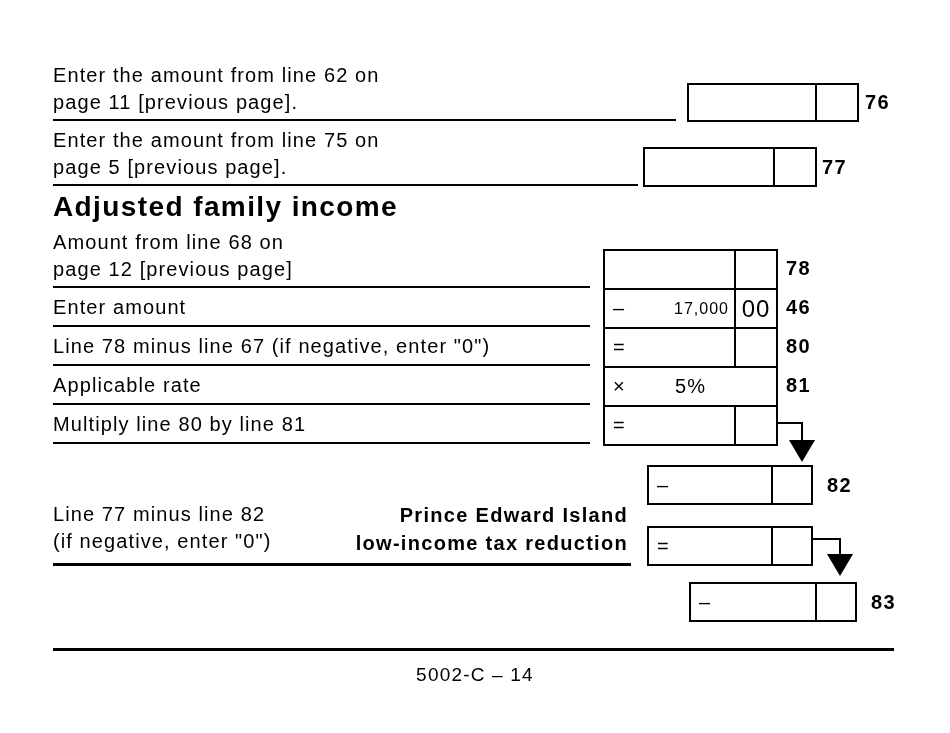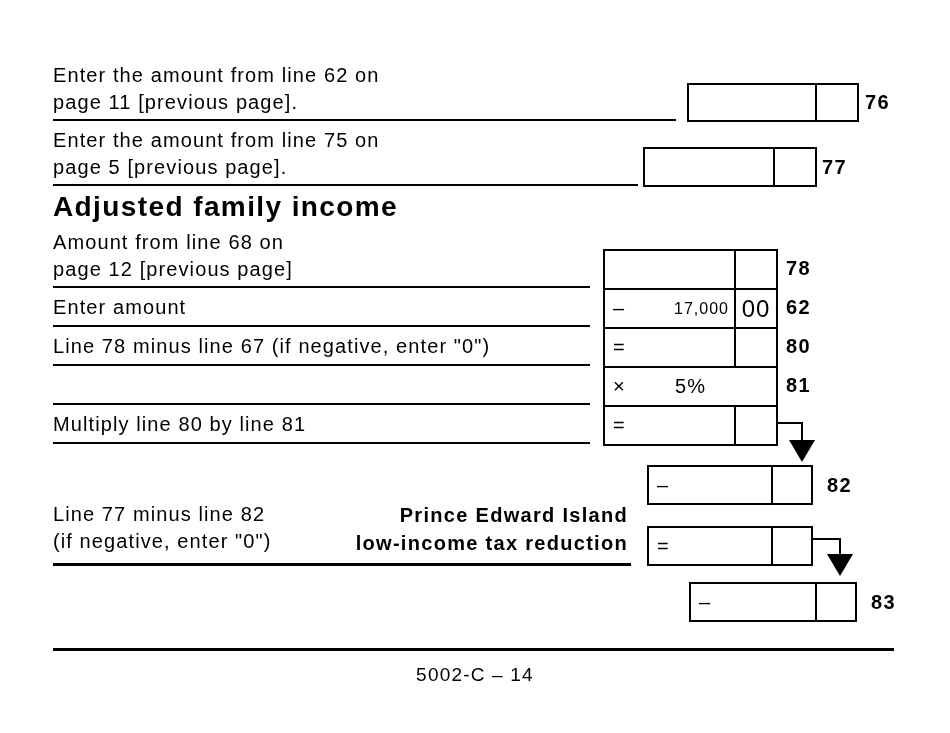--- a/index.html
+++ b/index.html
@@ -67,32 +67,33 @@
   <div class="abs lineno" style="left:786px;top:249px;height:39px;">78</div>
 
   <div class="abs lbl" style="left:53px;top:294px;">Enter amount</div>
   <div class="abs rule" style="left:53px;top:325px;width:537px;"></div>
   <div class="abs fbox" style="left:603px;top:288px;width:175px;height:41px;">
     <div class="op">–</div>
     <div class="dollars" style="width:131px;">17,000</div>
     <div class="cdiv" style="left:129px;"></div>
     <div class="cents" style="left:131px;right:0;">00</div>
   </div>
-  <div class="abs lineno" style="left:786px;top:288px;height:39px;">62</div>
+  <div class="abs lineno" style="left:786px;top:288px;height:39px;">46</div>
 
   <div class="abs lbl" style="left:53px;top:333px;">Line 78 minus line 67 (if negative, enter "0")</div>
   <div class="abs rule" style="left:53px;top:364px;width:537px;"></div>
   <div class="abs fbox" style="left:603px;top:327px;width:175px;height:41px;">
     <div class="op">=</div>
     <div class="dollars" style="width:131px;"></div>
     <div class="cdiv" style="left:129px;"></div>
     <div class="cents" style="left:131px;right:0;"></div>
   </div>
   <div class="abs lineno" style="left:786px;top:327px;height:39px;">80</div>
 
+  <div class="abs lbl" style="left:53px;top:372px;">Applicable rate</div>
   <div class="abs rule" style="left:53px;top:403px;width:537px;"></div>
   <div class="abs fbox" style="left:603px;top:366px;width:175px;height:41px;">
     <div class="op">×</div>
     <div class="ratecell" style="width:100%;">5%</div>
   </div>
   <div class="abs lineno" style="left:786px;top:366px;height:39px;">81</div>
 
   <div class="abs lbl" style="left:53px;top:411px;">Multiply line 80 by line 81</div>
   <div class="abs rule" style="left:53px;top:442px;width:537px;"></div>
   <div class="abs fbox" style="left:603px;top:405px;width:175px;height:41px;">

